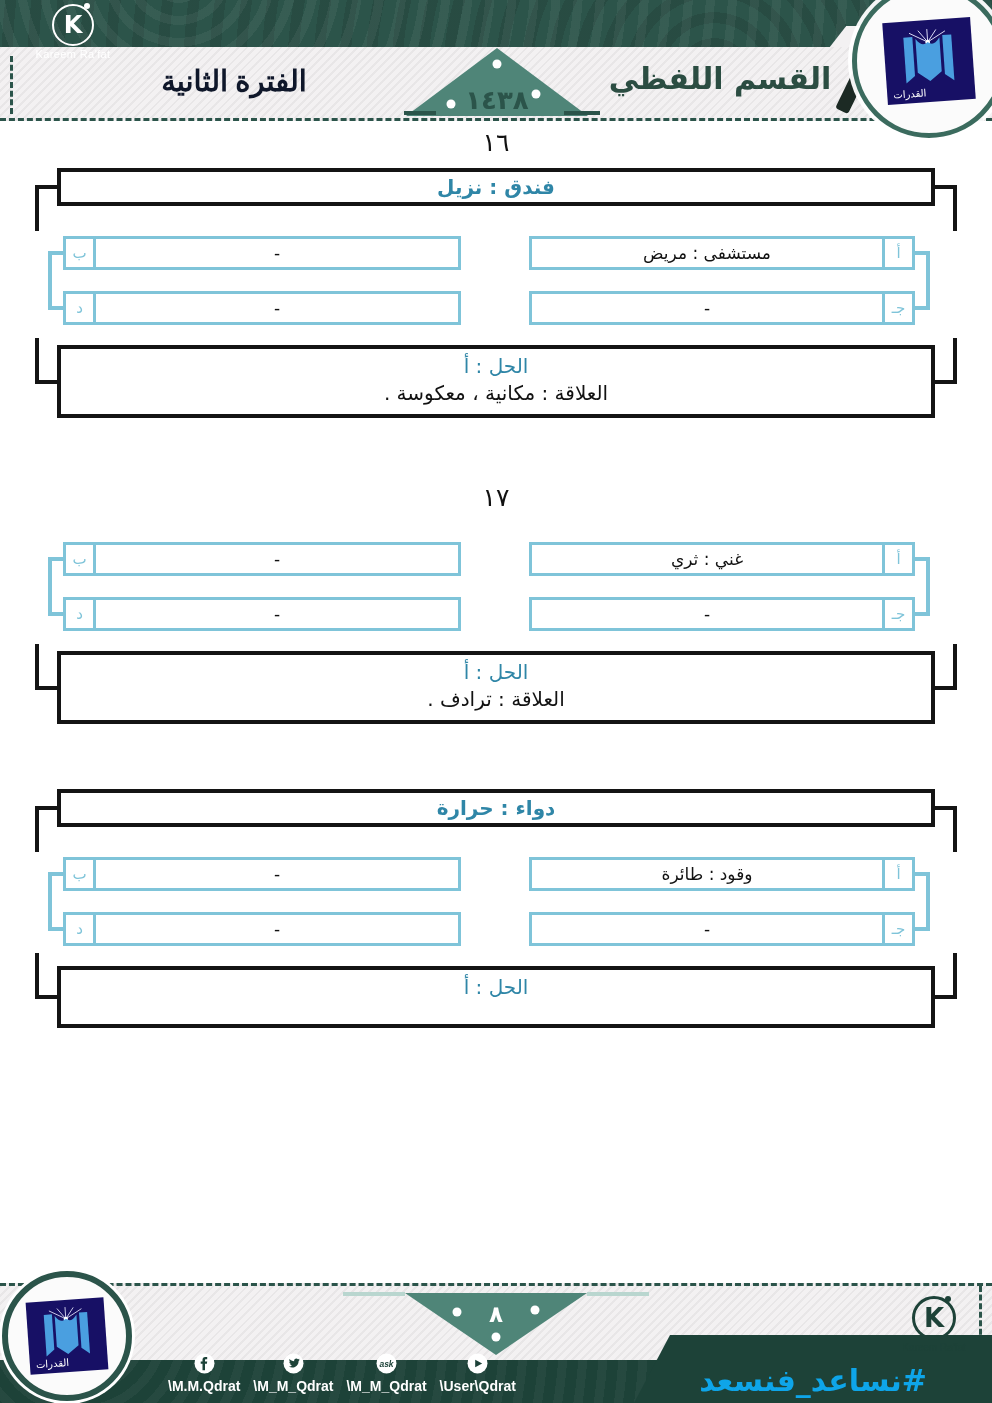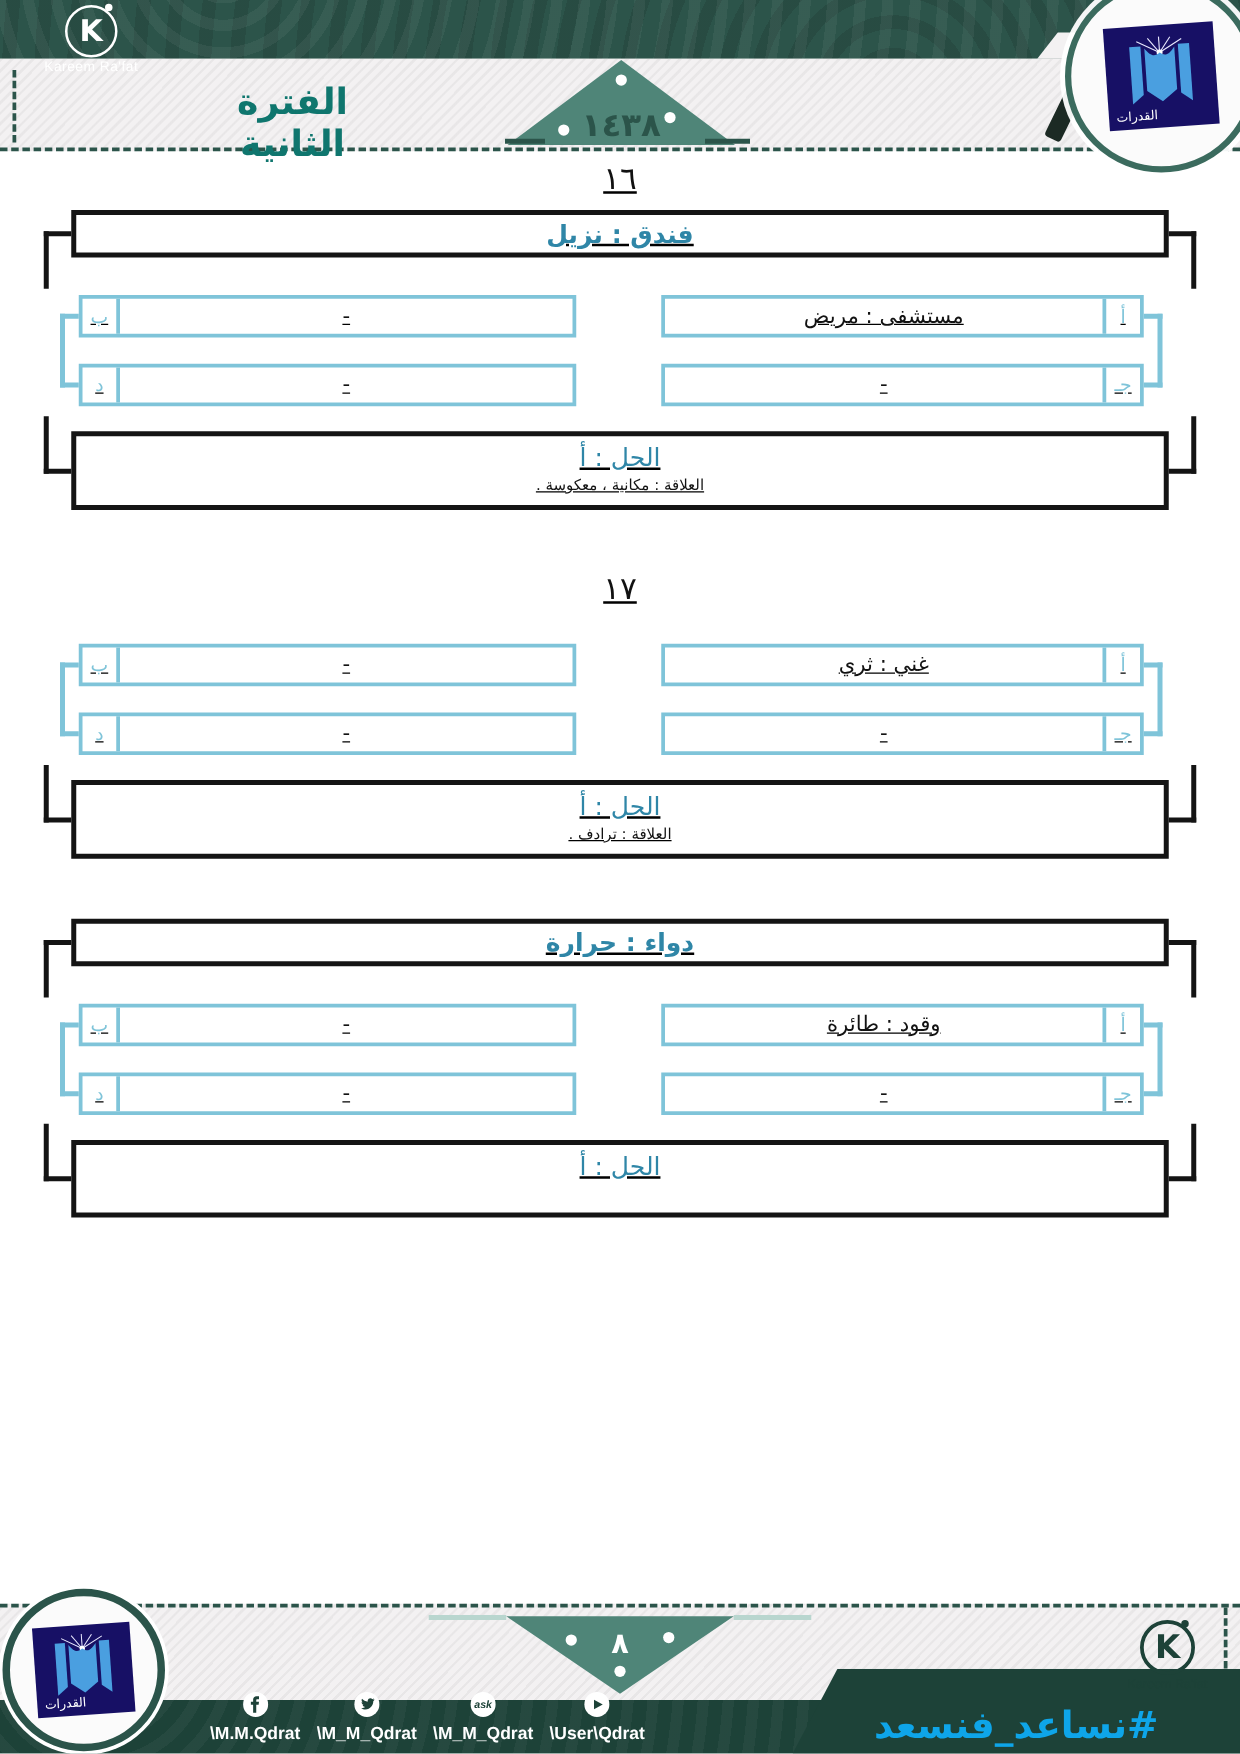--- a/index.html
+++ b/index.html
@@ -14,21 +14,21 @@
         repeating-radial-gradient(circle at 18% -60%, rgba(255,255,255,0.05) 0 9px, transparent 9px 22px),
         repeating-radial-gradient(circle at 72% 160%, rgba(0,0,0,0.10) 0 11px, transparent 11px 26px); }
   .header-stripes { position:absolute; top:47px; left:0; width:100%; height:74px; box-sizing:border-box;
       background-color:#f3f1f2;
       background-image:repeating-linear-gradient(135deg, rgba(125,125,125,0.09) 0 2px, transparent 2px 6px);
       border-bottom:3px dashed #2b544a; }
   .dash-left-v { position:absolute; left:10px; top:56px; height:58px; width:0; border-left:3px dashed #2b544a; }
   .header-notch { position:absolute; top:26px; right:118px; width:36px; height:21px;
       background:#f3f1f2; transform:skewX(-38deg); }
   .period-title { position:absolute; top:64px; left:148px; width:172px; text-align:center;
-      font-size:29px; font-weight:bold; color:#0f766e; }
+      font-size:29px; font-weight:bold; color:#0f172a;font-family:Liberation Serif, serif; }
   .section-title { position:absolute; top:61px; left:598px; width:244px; text-align:center;
       font-size:30px; font-weight:bold; color:#2b4d42; }
   .header-wedge { position:absolute; right:131px; top:57px; width:14px; height:57px;
       background:#1c2a24; transform:rotate(26deg); border-radius:3px; }
 
   .tri-top { position:absolute; left:402px; top:44px; }
   .tri-dash { position:absolute; height:4px; background:#2b544a; top:111px; }
   .tri-dash.l { left:404px; width:32px; }
   .tri-dash.r { left:564px; width:36px; }
 
@@ -45,21 +45,21 @@
   .logo-tr { position:absolute; top:-16px; right:-14px; width:144px; height:144px;
       border:5px solid #3b6b5e; box-shadow:0 0 0 4px rgba(255,255,255,0.95); }
   .m-square { position:relative; background:#171065; transform:rotate(-4deg);
       display:flex; align-items:center; justify-content:center; }
   .m-square-lg { width:88px; height:82px; }
   .m-square-sm { width:78px; height:72px; }
   .m-caption { position:absolute; bottom:4px; left:6px; color:#fff; font-size:10px; }
 
   
   .main { position:absolute; top:121px; left:0; width:100%; }
-  .question { margin-bottom:48px;text-decoration:underline; }
+  .question { margin-bottom:65px; }
   .q-number { text-align:center; font-size:25px; color:#111; margin:0 0 11px; }
   .question:first-child .q-number { padding-top:7px; }
   .q-frame { width:878px; margin:0 auto; position:relative; }
 
   .q-title-box { position:relative; border:4px solid #141414; background:#fff; height:38px; box-sizing:border-box;
       display:flex; align-items:center; justify-content:center;
       font-size:20px; font-weight:bold; color:#2f86a7; }
   .arm { position:absolute; width:22px; height:46px; box-sizing:border-box; }
   .arm-tl { left:-26px; top:calc(50% - 2px); border-top:4px solid #141414; border-left:4px solid #141414; }
   .arm-tr { right:-26px; top:calc(50% - 2px); border-top:4px solid #141414; border-right:4px solid #141414; }
@@ -77,21 +77,21 @@
   .col-r .opt-label { order:2; border-left:3px solid #7fc4d9; }
   .opt-text { flex:1; text-align:center; font-size:17px; color:#121212; }
   .col-r .opt-text { order:1; }
   .bb { position:absolute; top:15px; height:59px; width:15px; box-sizing:border-box; border:4px solid #7fc4d9; }
   .col-l .bb { left:-15px; border-right:none; }
   .col-r .bb { right:-15px; border-left:none; }
 
   .q-solution-box { position:relative; border:4px solid #141414; background:#fff; box-sizing:border-box;
       min-height:62px; text-align:center; padding:5px 10px 9px; }
   .sol-label { font-size:20px; color:#2f86a7; }
-  .sol-expl { font-size:12px; color:#121212; margin-top:3px; }
+  .sol-expl { font-size:20px; color:#121212; margin-top:3px; }
 
   
   .footer { position:absolute; bottom:0; left:0; width:100%; height:133px; }
   .footer-stripes { position:absolute; bottom:43px; left:0; width:100%; height:77px; box-sizing:border-box;
       background-color:#f3f1f2;
       background-image:repeating-linear-gradient(135deg, rgba(125,125,125,0.09) 0 2px, transparent 2px 6px);
       border-top:3px dashed #2b544a; }
   .dash-corner { position:absolute; right:10px; top:0; height:66px; width:0; border-right:3px dashed #2b544a; }
   .tri-bottom { position:absolute; left:401px; top:3px; }
   .fdash { position:absolute; top:6px; width:62px; height:4px; background:#b9d6cf; }
@@ -127,20 +127,21 @@
     <div class="header-green"></div>
     <div class="header-stripes"></div>
     <div class="header-notch"></div>
     <div class="dash-left-v"></div>
 
     <div class="brand brand-tl">
       <div class="brand-circle">K<span class="brand-dot"></span></div>
       <div class="brand-name">Kareem Ra'fat</div>
     </div>
 
+    <div class="section-title rtl">القسم اللفظي</div>
     <div class="period-title rtl">الفترة الثانية</div>
     <div class="header-wedge"></div>
 
     <svg class="tri-top" width="190" height="76">
       <polygon points="95,4 186,72 4,72" fill="#4f8578"></polygon>
       <circle cx="95" cy="20" r="4.5" fill="#ffffff"></circle>
       <circle cx="49" cy="60" r="4.5" fill="#ffffff"></circle>
       <circle cx="134" cy="50" r="4.5" fill="#ffffff"></circle>
       <text x="95" y="65" text-anchor="middle" font-size="26" font-weight="bold" fill="#2b544a" font-family="DejaVu Sans, sans-serif">١٤٣٨</text>
     </svg>

